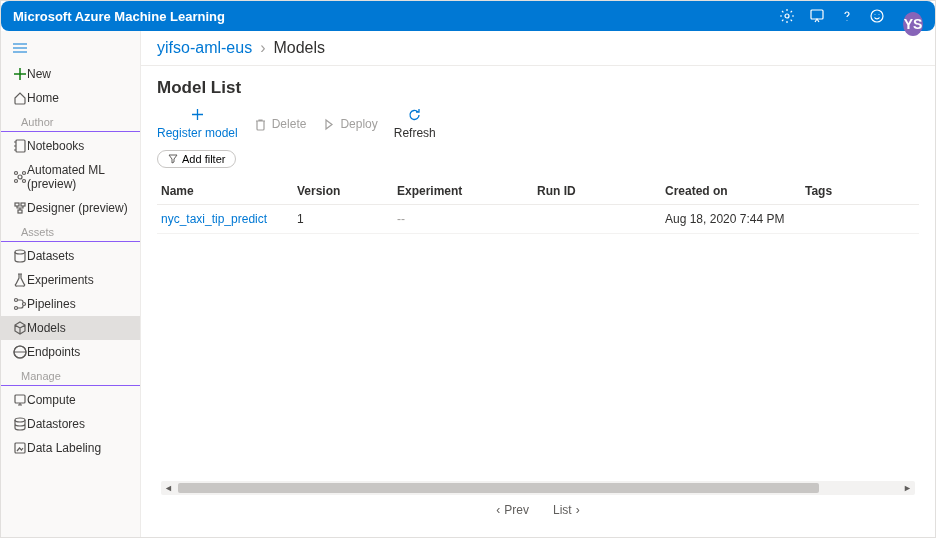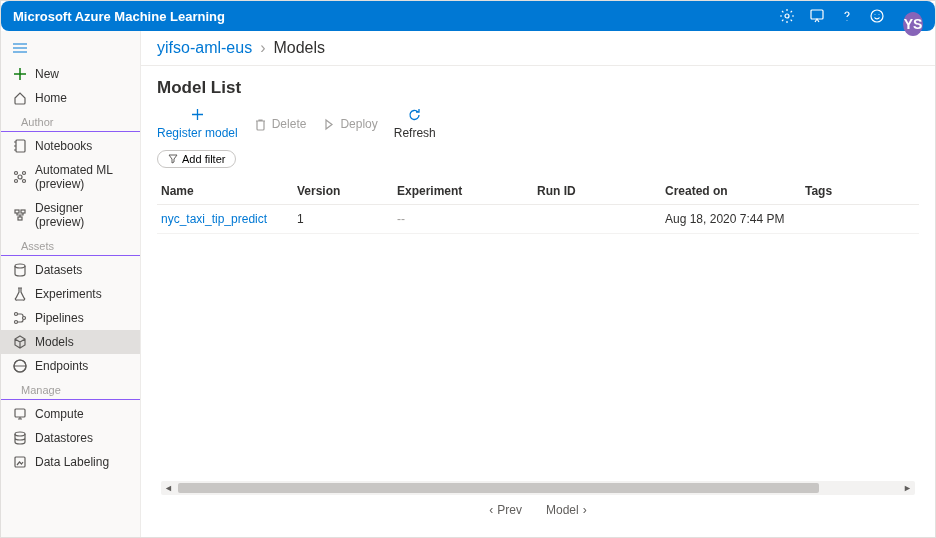--- a/index.html
+++ b/index.html
@@ -8,21 +8,21 @@
     .header { background: #0078d4; color: #fff; height: 30px; display: flex; align-items: center; padding: 0 12px; border-radius: 8px; }
     .header-title { font-size: 13px; font-weight: 600; flex: 1; }
     .header-icons { display: flex; gap: 14px; align-items: center; }
     .header-icon { width: 16px; height: 16px; display: flex; align-items: center; justify-content: center; cursor: pointer; }
     .avatar { width: 20px; height: 24px; border-radius: 50%; background: #8764b8; display: flex; align-items: center; justify-content: center; font-size: 14px; font-weight: 600; margin-left: 4px; color: #fff; margin-top: 16px; }
     
     .body { display: flex; height: calc(100% - 30px); }
     
     .sidebar { width: 140px; border-right: 1px solid #edebe9; background: #faf9f8; padding-top: 6px; overflow-y: auto; flex-shrink: 0; }
     .sidebar-hamburger { padding: 4px 12px 6px; color: #0078d4; cursor: pointer; }
-    .sidebar-item { display: flex; align-items: center; padding: 5px 12px; cursor: pointer; gap: 8px; font-size: 12px; color: #323130; min-height: 22px; }
+    .sidebar-item { display: flex; align-items: center; padding: 5px 12px; cursor: pointer; font-size: 12px; color: #323130; min-height: 22px; }
     .sidebar-item.active { background: #e1dfdd; }
     .sidebar-section { padding: 6px 12px 3px 20px; font-size: 11px; color: #a19f9d; border-bottom: 1px solid #8b5cf6; margin-bottom: 2px; }
     .sb-icon { width: 14px; height: 14px; flex-shrink: 0; color: #605e5c; }
     .sb-icon.plus { color: #107c10; }
     
     .main { flex: 1; display: flex; flex-direction: column; overflow: hidden; }
     .breadcrumb { padding: 8px 16px; display: flex; align-items: flex-end; gap: 8px; border-bottom: 1px solid #edebe9; font-size: 16px; }
     .breadcrumb a { color: #0078d4; text-decoration: none; cursor: pointer; }
     .breadcrumb .sep { color: #a19f9d; }
     .breadcrumb .current { color: #323130; }
@@ -266,19 +266,19 @@
         <div class="thumb"></div>
         <span class="scroll-arrow" style="margin-left:auto">►</span>
       </div>
 
       <div class="pager">
         <div class="pager-btn">
           <span>‹</span>
           <span>Prev</span>
         </div>
         <div class="pager-btn">
-          <span>Model</span>
+          <span>List</span>
           <span>›</span>
         </div>
       </div>
     </div>
   </div>
 </div>
 
 </body></html>

